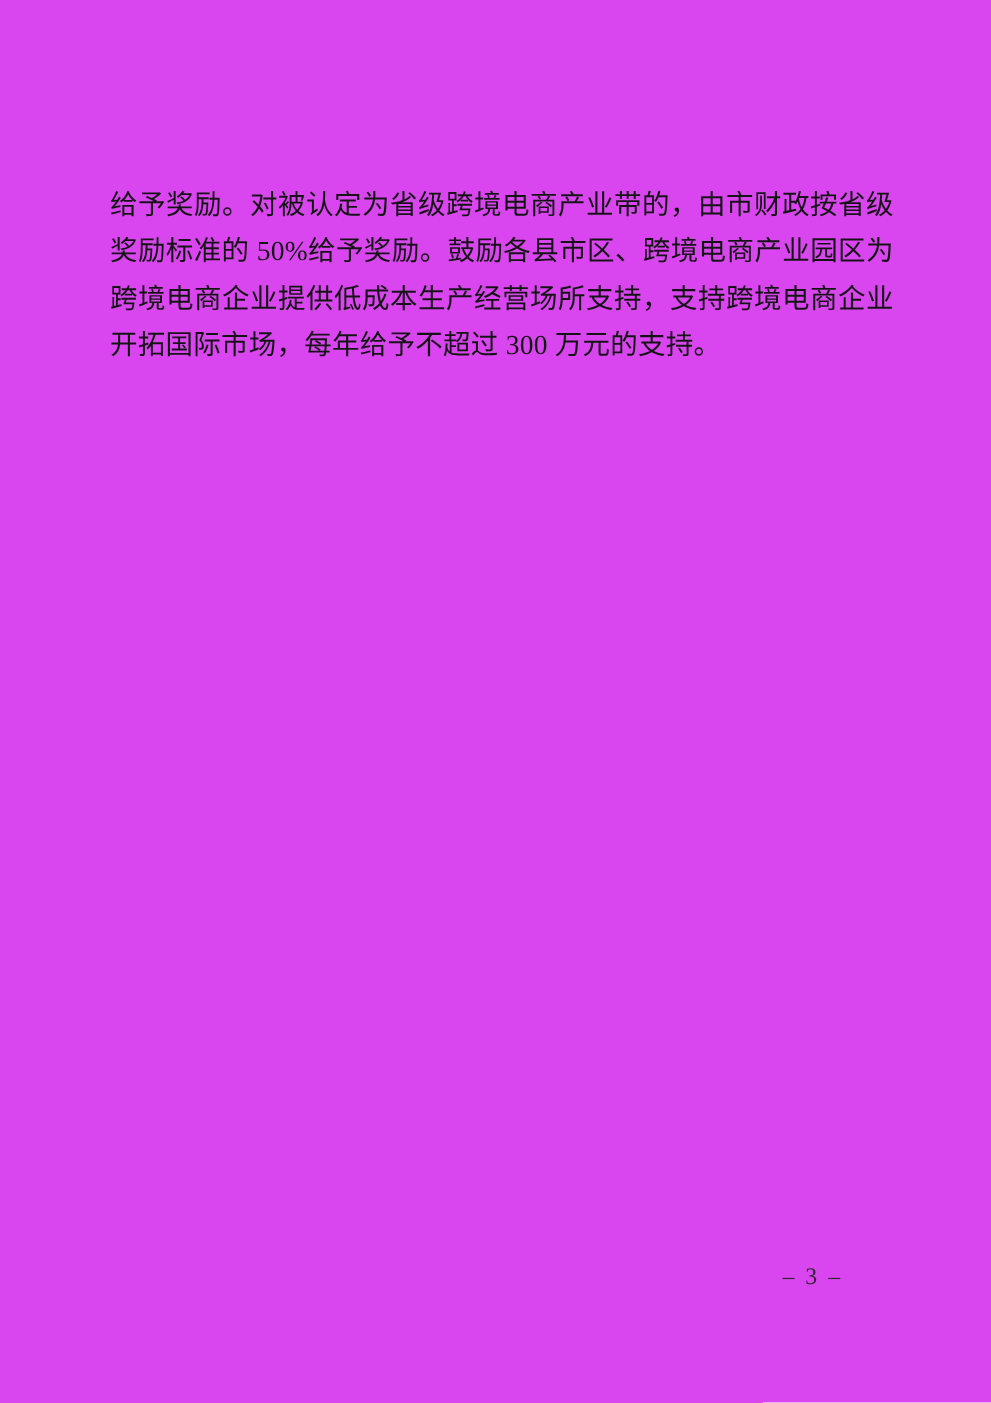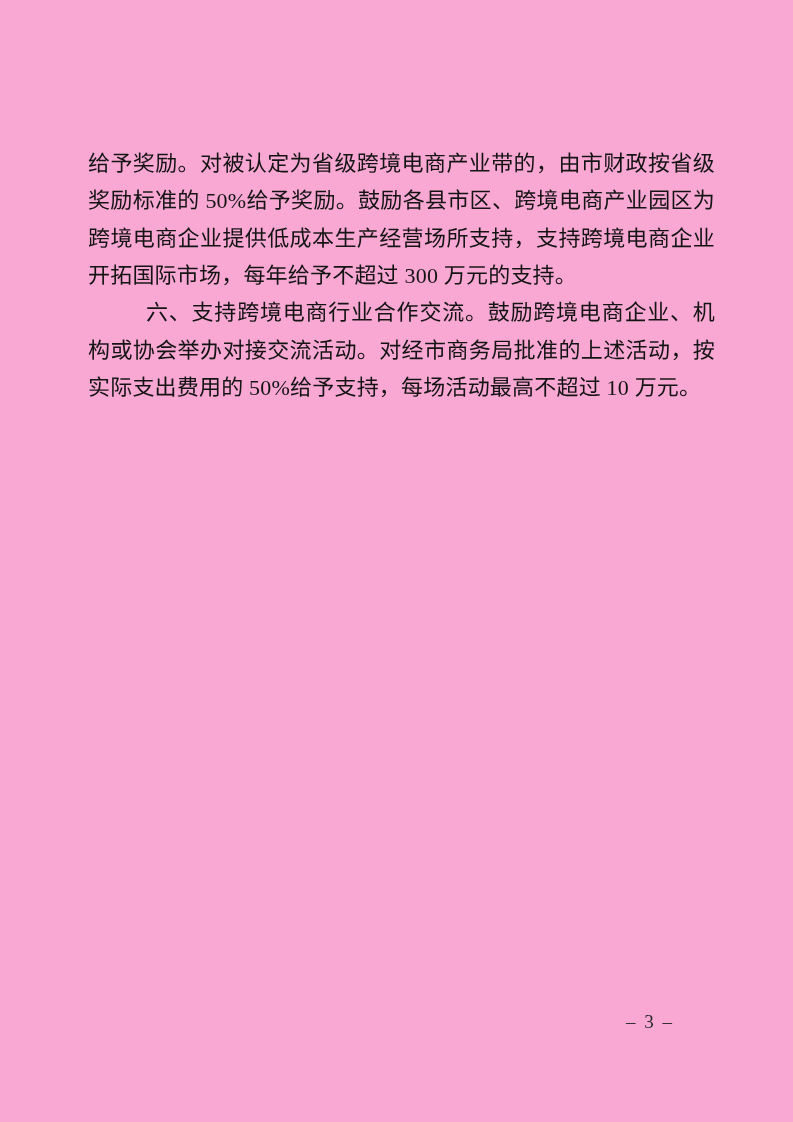--- a/index.html
+++ b/index.html
@@ -4,21 +4,21 @@
 <style>
   html, body {
     margin: 0;
     padding: 0;
     background: #ffffff;
   }
   .page {
     position: relative;
     width: 793px;
     height: 1122px;
-    background: #f9a8d4;
+    background: #d946ef;
     overflow: hidden;
     font-family: "Liberation Serif", "DejaVu Serif", serif;
     color: #141414;
   }
   .content {
     position: absolute;
     left: 88px;
     top: 145px;
     width: 627px;
   }
@@ -47,17 +47,16 @@
     font-family: "Liberation Serif", "DejaVu Serif", serif;
     white-space: pre;
   }
 </style>
 </head>
 <body>
 
 <div class="page">
   <div class="content">
     <p class="para no-indent">给予奖励。对被认定为省级跨境电商产业带的，由市财政按省级奖励标准的 50%给予奖励。鼓励各县市区、跨境电商产业园区为跨境电商企业提供低成本生产经营场所支持，支持跨境电商企业开拓国际市场，每年给予不超过 300 万元的支持。</p>
-    <p class="para">六、支持跨境电商行业合作交流。鼓励跨境电商企业、机构或协会举办对接交流活动。对经市商务局批准的上述活动，按实际支出费用的 50%给予支持，每场活动最高不超过 10 万元。</p>
   </div>
 
   <div class="page-number">– 3 –</div>
 </div>
 
 </body></html>

